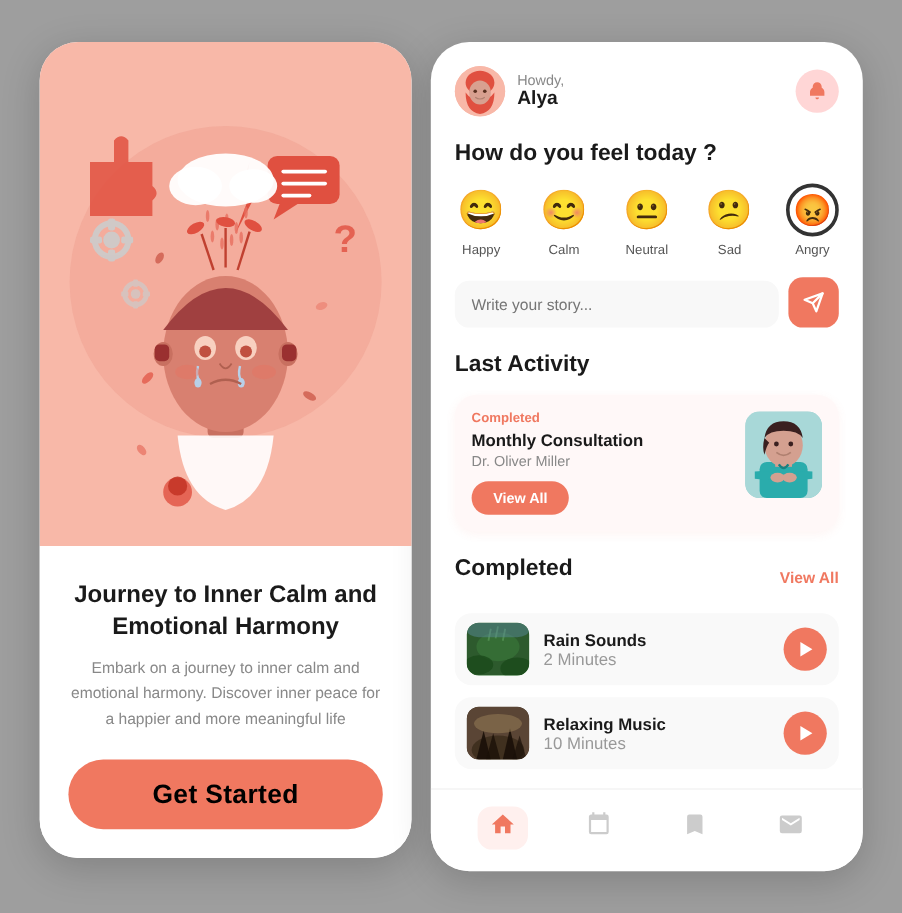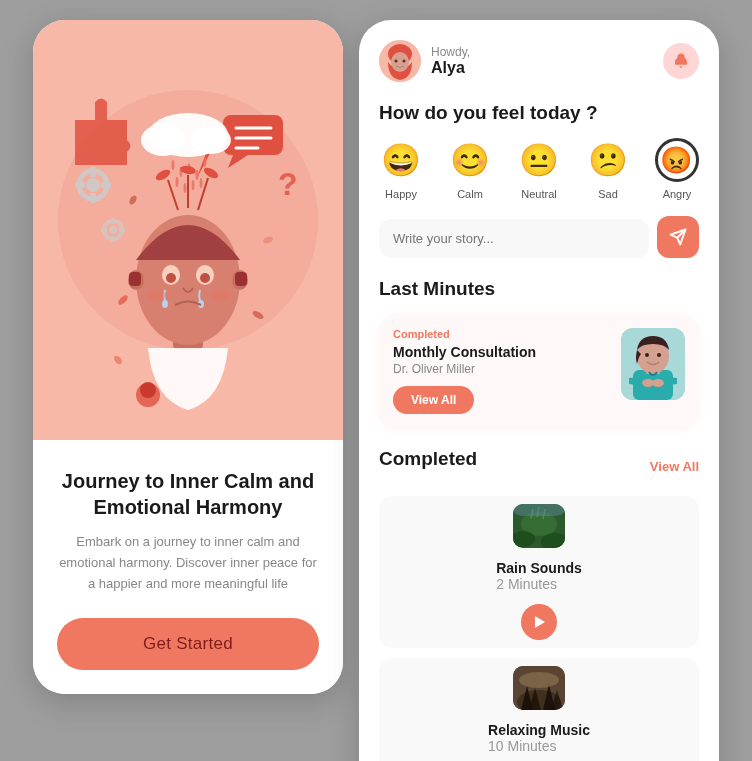--- a/index.html
+++ b/index.html
@@ -48,27 +48,27 @@
       margin-bottom: 12px;
     }
     .left-subtitle {
       font-size: 13px;
       color: #888;
       line-height: 1.6;
       margin-bottom: 24px;
     }
     .get-started-btn {
       background: #f07860;
-      color: #7f1d1d;
+      color: #000000;
       border: none;
       border-radius: 30px;
       padding: 16px 0;
       width: 100%;
-      font-size: 17px;
-      font-weight: 400;
+      font-size: 22px;
+      font-weight: 700;
       cursor: pointer;
       letter-spacing: 0.3px;
     }
 
     
     .right-screen {
       width: 360px;
       background: white;
       border-radius: 32px;
       overflow: hidden;
@@ -265,21 +265,20 @@
       gap: 10px;
       padding-bottom: 16px;
     }
     .meditation-item {
       display: flex;
       align-items: center;
       gap: 12px;
       background: #f9f9f9;
       border-radius: 14px;
       padding: 8px 10px;
-      flex-direction: column;
     }
     .meditation-thumb {
       width: 52px;
       height: 44px;
       border-radius: 10px;
       object-fit: cover;
       overflow: hidden;
       flex-shrink: 0;
     }
     .meditation-thumb.rain {
@@ -524,21 +523,21 @@
       <div class="story-row">
         <input class="story-input" type="text" placeholder="Write your story..." style="">
         <button class="send-btn">
           <svg width="18" height="18" viewBox="0 0 24 24" fill="none" xmlns="http://www.w3.org/2000/svg">
             <path d="M22 2L11 13" stroke="white" stroke-width="2.5" stroke-linecap="round"></path>
             <path d="M22 2L15 22L11 13L2 9L22 2Z" stroke="white" stroke-width="2.5" stroke-linejoin="round"></path>
           </svg>
         </button>
       </div>
 
-      <div class="section-title">Last Minutes</div>
+      <div class="section-title">Last Activity</div>
       <div class="activity-card">
         <div class="activity-info">
           <div class="activity-status">Completed</div>
           <div class="activity-name">Monthly Consultation</div>
           <div class="activity-doctor">Dr. Oliver Miller</div>
           <button class="view-all-btn">View All</button>
         </div>
         <div class="doctor-img">
           <svg width="64" height="72" viewBox="0 0 64 72" xmlns="http://www.w3.org/2000/svg">
             <rect width="64" height="72" fill="#a8d8d8" rx="10"></rect>

